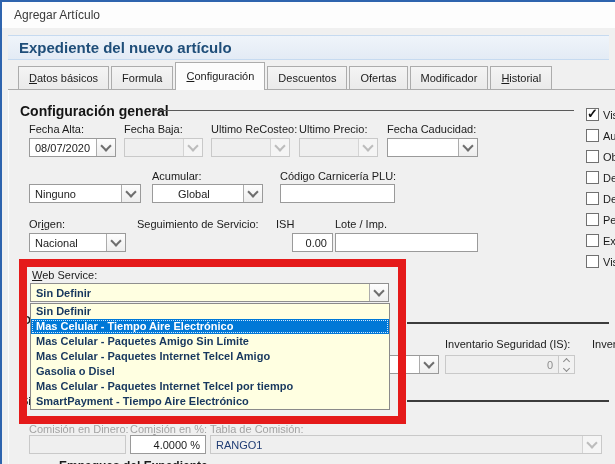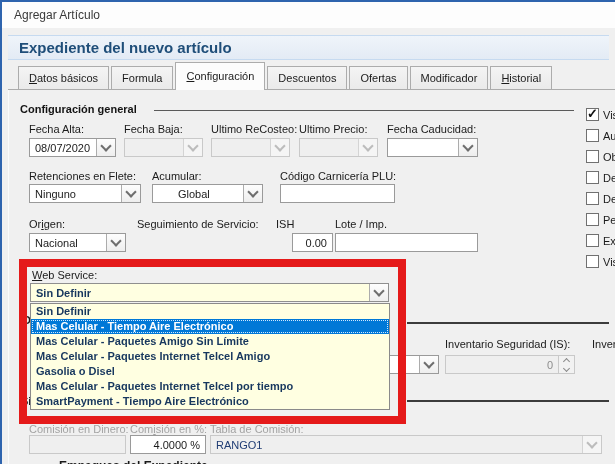--- a/index.html
+++ b/index.html
@@ -17,21 +17,21 @@
   
   #tabrow{left:16px;top:60px;height:28px;display:flex;align-items:flex-end;z-index:3;}
   .tab{height:24px;line-height:23px;padding:0 10px;margin-right:2px;font-size:11px;color:#1b1b1b;
        background:linear-gradient(#F4F4F4,#EAEAEA);border:1px solid #ACACAC;box-sizing:border-box;white-space:nowrap;}
   .tab.active{height:28px;line-height:27px;background:#FCFCFC;border-bottom:none;z-index:4;}
   #tabline{left:6px;top:87px;width:609px;height:1px;background:#ACACAC;z-index:1;}
   #page-edge{left:6px;top:88px;width:1px;height:376px;background:#FBFBFB;z-index:2;}
   
   .lbl{position:absolute;font-size:11px;color:#1b1b1b;white-space:nowrap;}
   .lbl.dis{color:#A3A3A3;}
-  .grp{position:absolute;font-size:11px;font-weight:bold;color:#141414;white-space:nowrap;}
+  .grp{position:absolute;font-size:14px;font-weight:bold;color:#141414;white-space:nowrap;}
   .hline{position:absolute;background:#3C3C3C;height:2px;}
   .hline.thin{height:1px;background:#5A5A5A;}
   
   .tbox,.combo,.spinner{position:absolute;height:19px;background:#FFFFFF;border:1px solid #9A9A9A;
        box-sizing:border-box;display:flex;align-items:center;overflow:hidden;}
   .val{flex:1;padding:0 5px;font-size:11px;color:#1b1b1b;white-space:nowrap;overflow:hidden;}
   .val.right{text-align:right;}
   .combo-btn{width:18px;align-self:stretch;border-left:1px solid #ACACAC;
        background:linear-gradient(#FDFDFD,#EEEEEE);display:flex;align-items:center;justify-content:center;flex:none;}
   .chev{width:6px;height:6px;border-right:2px solid #6E6E6E;border-bottom:2px solid #6E6E6E;
@@ -123,21 +123,20 @@
         <i class="chev"></i>
       </span>
   </div>
   <div class="combo" style="left:385px;top:136px;width:91px;">
     <span class="val"></span>
     <span class="combo-btn">
         <i class="chev"></i>
       </span>
   </div>
 
-  <div class="lbl" style="left:27px;top:168px;">Retenciones en Flete:</div>
   <div class="lbl" style="left:150px;top:168px;">Acumular:</div>
   <div class="lbl" style="left:278px;top:168px;">Código Carnicería PLU:</div>
 
   <div class="combo" style="left:27px;top:182px;width:112px;">
     <span class="val">Ninguno</span>
     <span class="combo-btn">
         <i class="chev"></i>
       </span>
   </div>
   <div class="combo" style="left:150px;top:182px;width:111px;padding-left:20px;">

